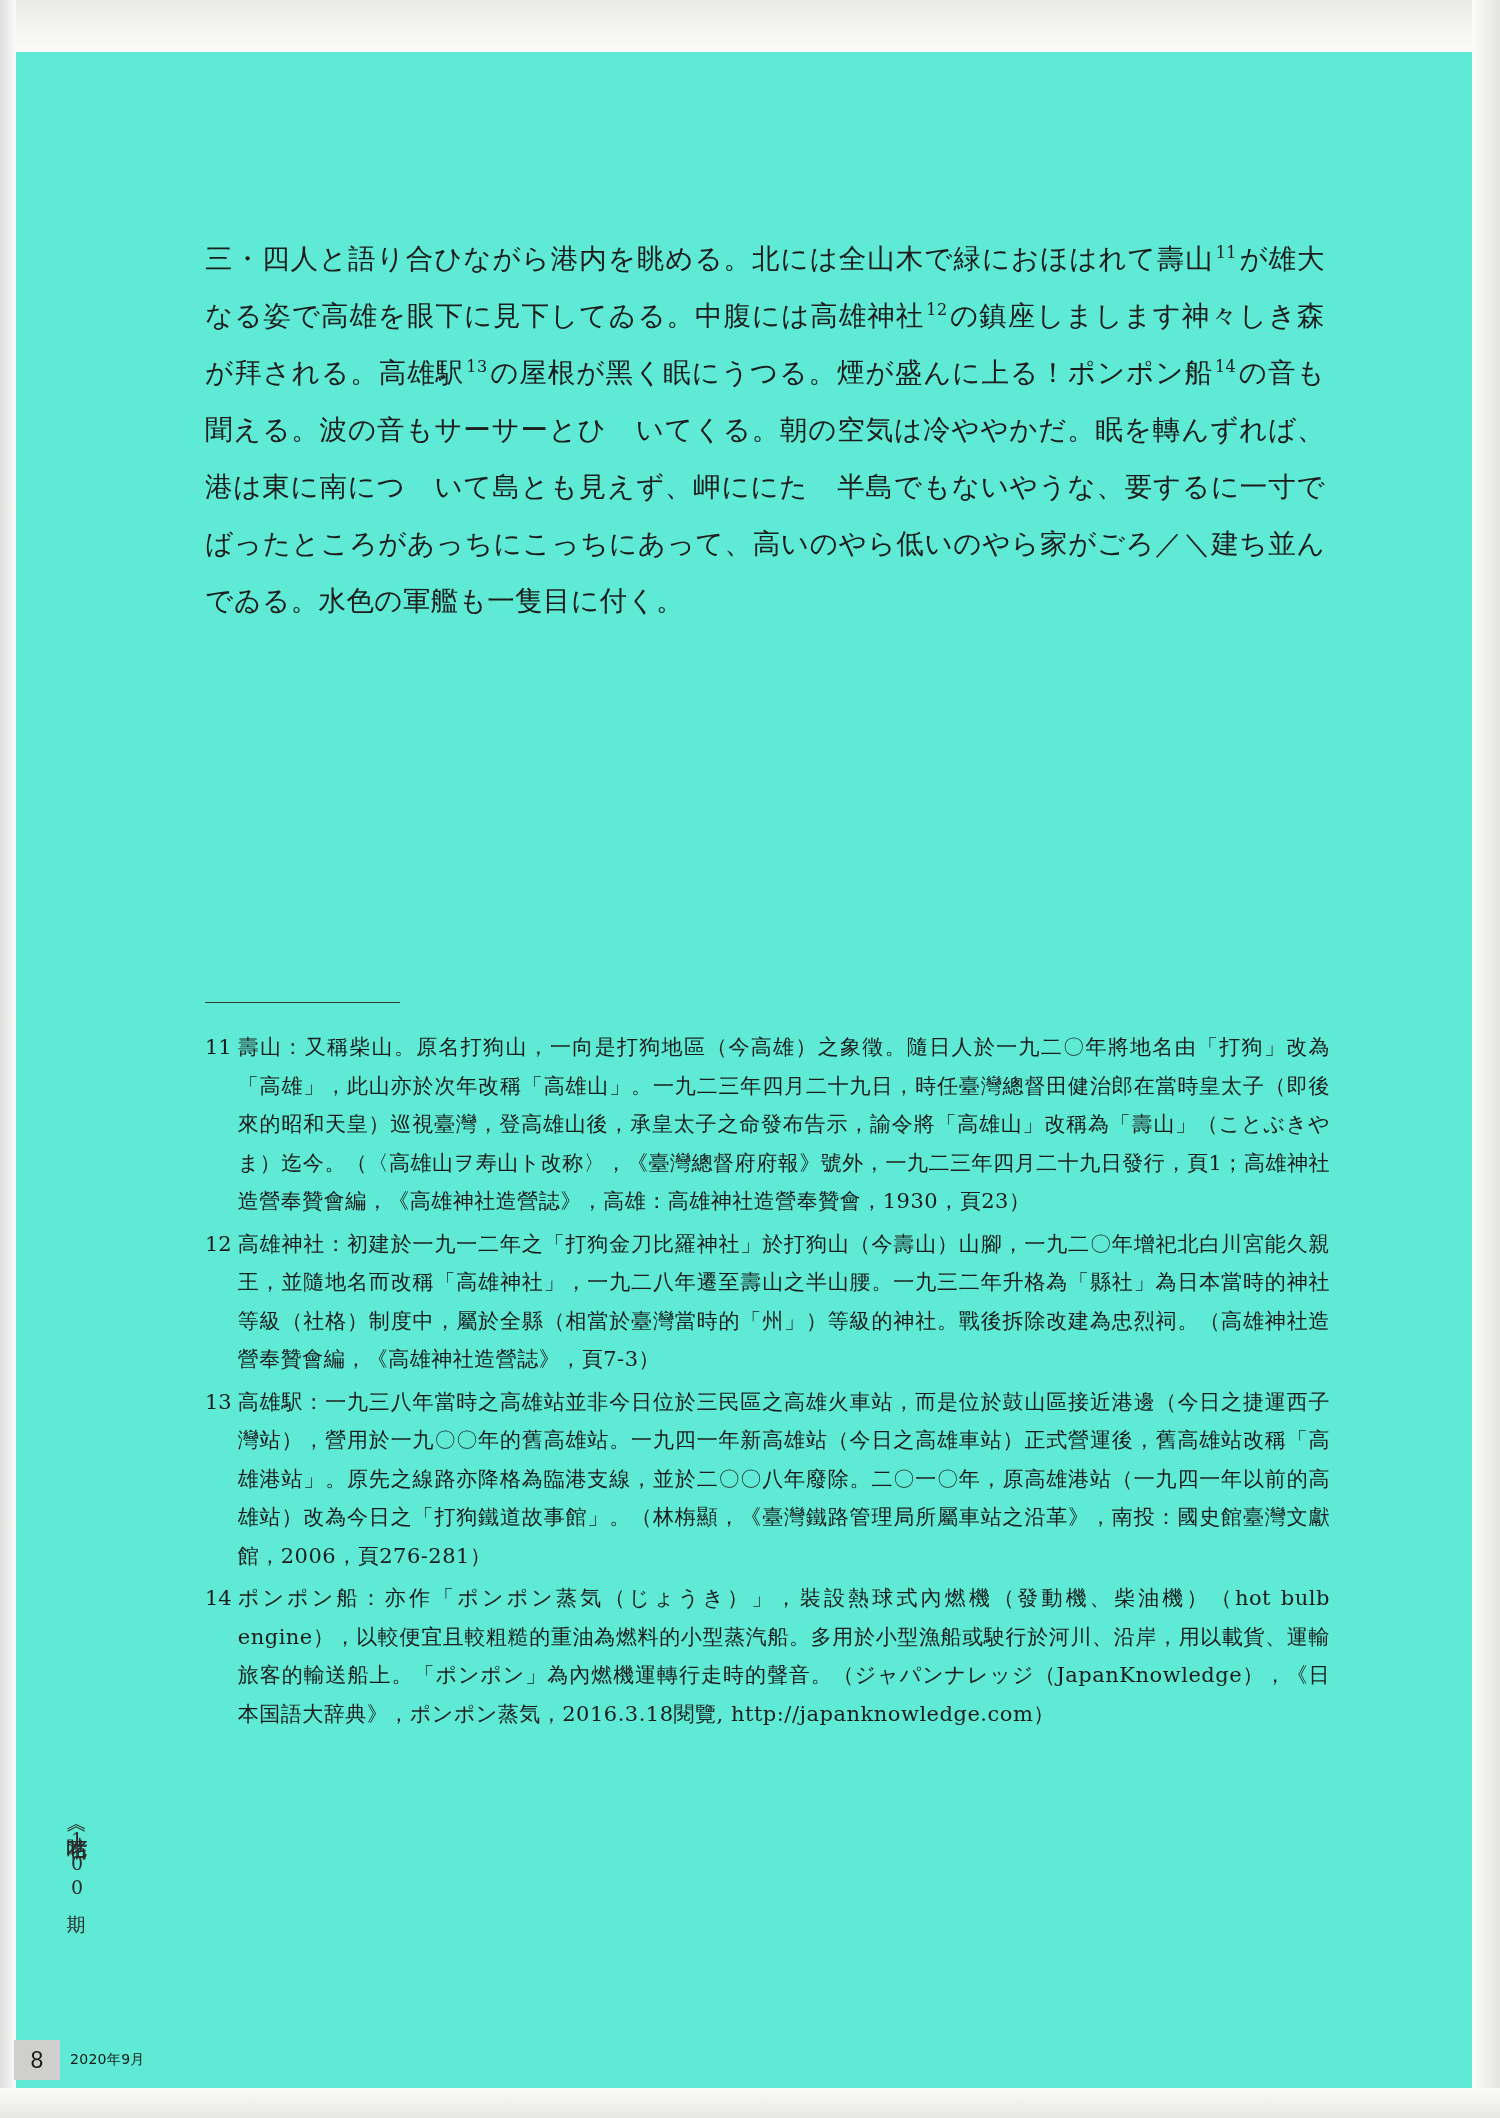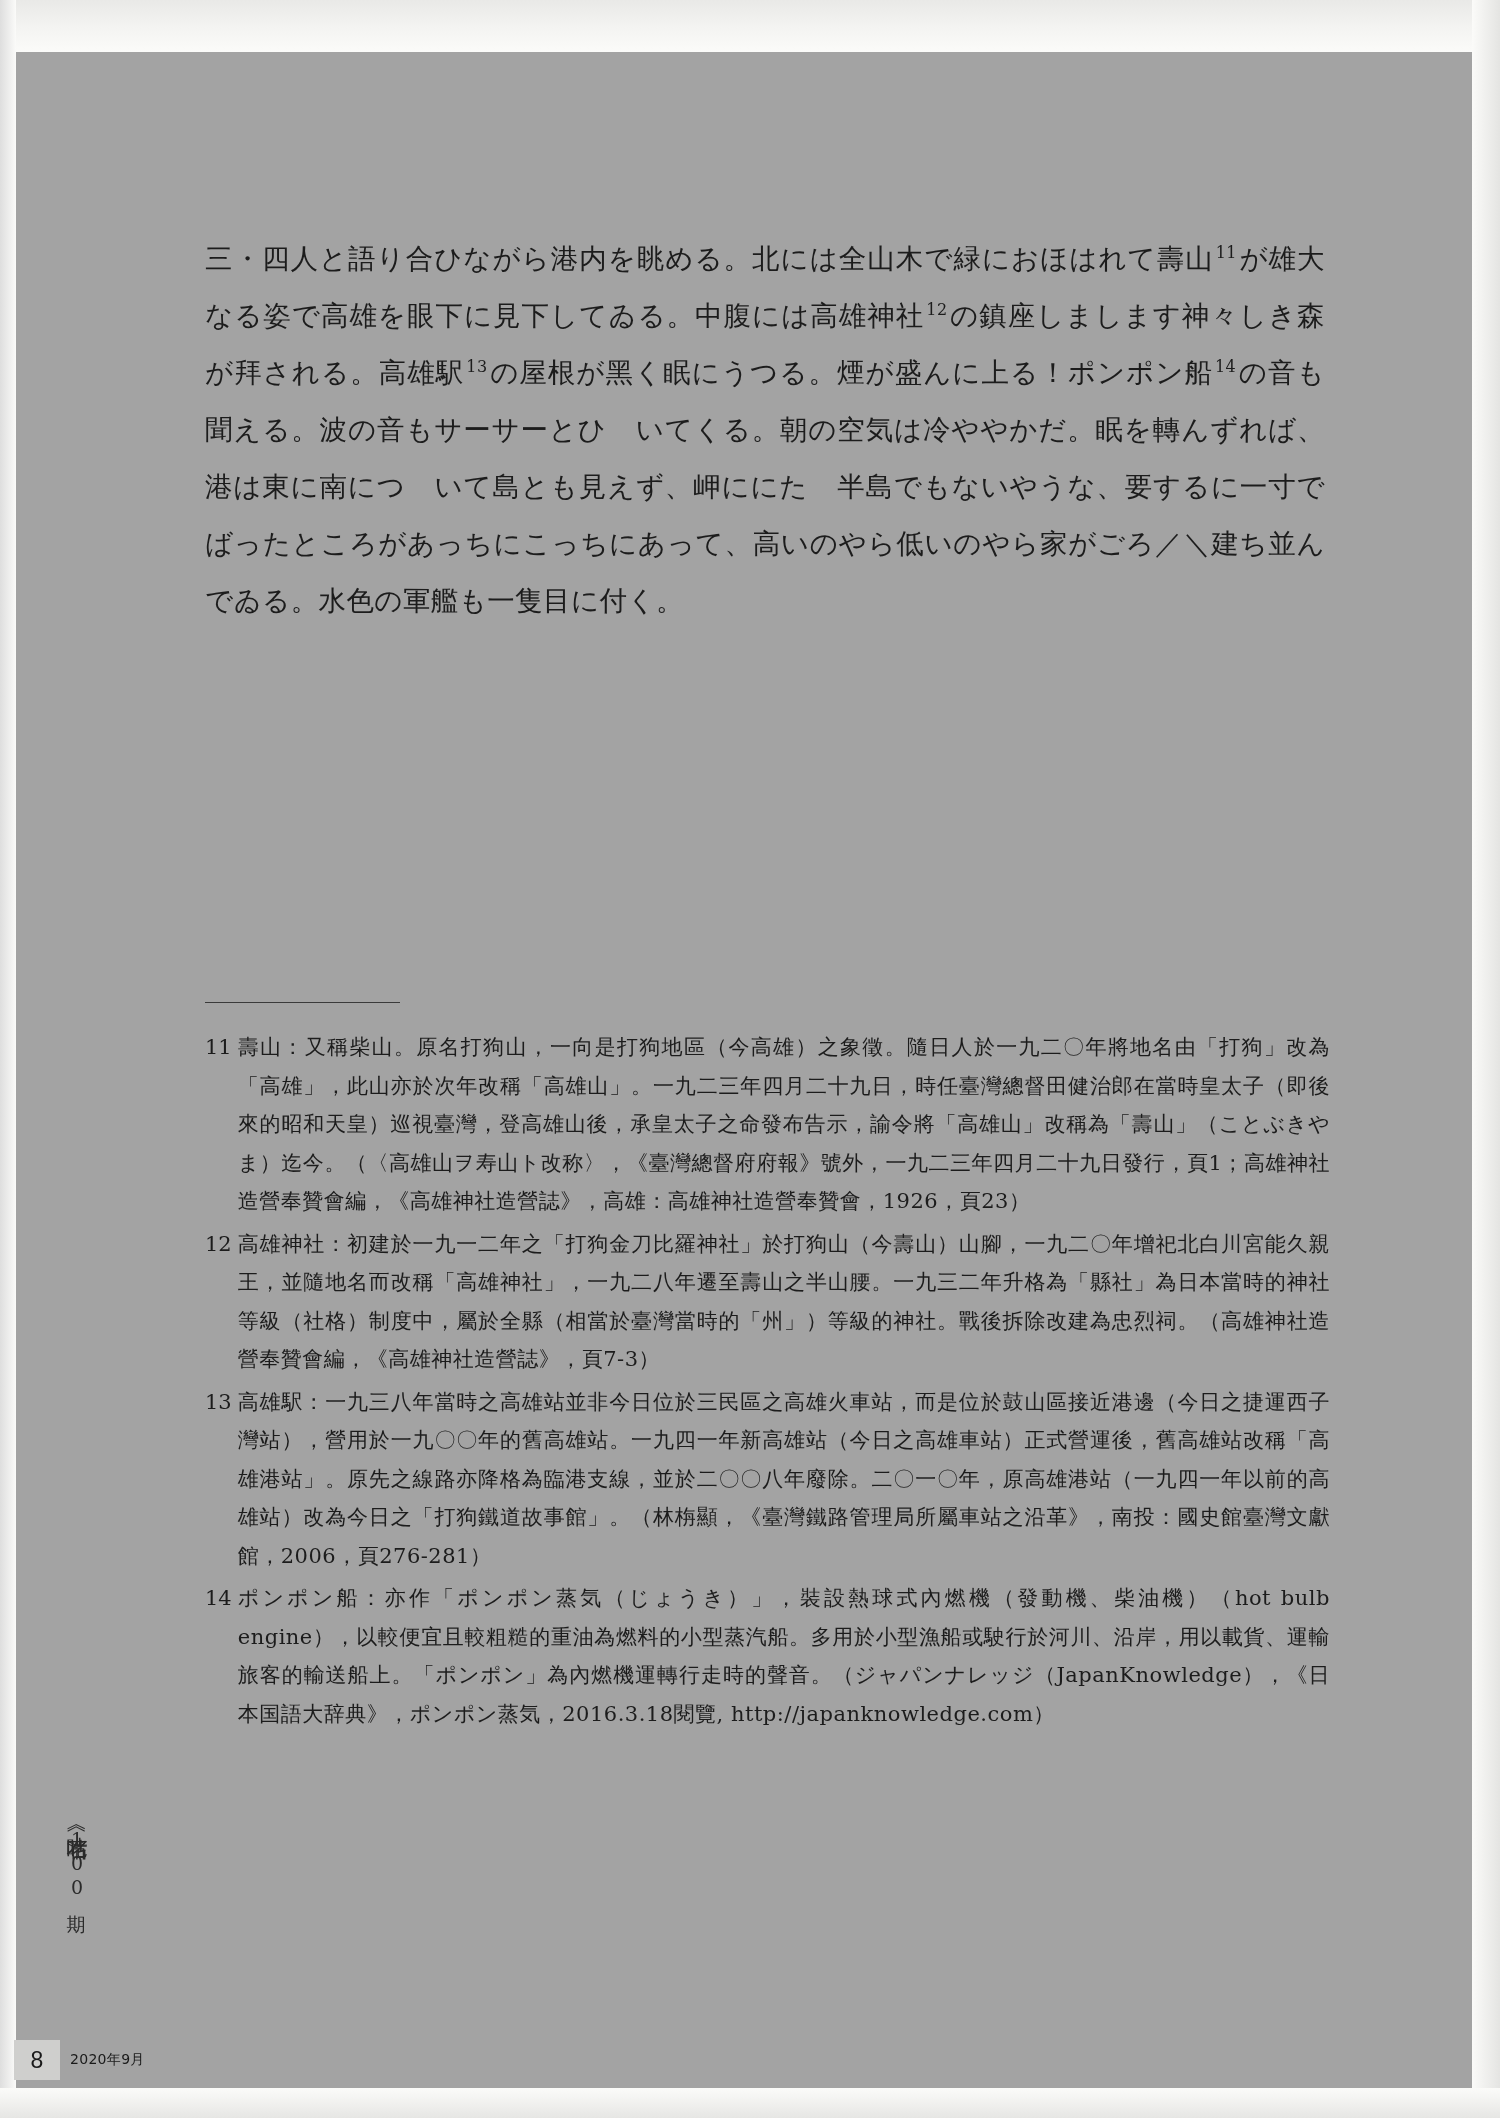--- a/index.html
+++ b/index.html
@@ -14,21 +14,21 @@
     font-family: "DejaVu Serif", "Liberation Serif", serif;
     overflow: hidden;
   }
 
   
   #page {
     position: absolute;
     left: 0; top: 0;
     width: 1500px;
     height: 2118px;
-    background: #a3a3a3;
+    background: #5eead4;
   }
 
   
   .edge-top {
     position: absolute;
     left: 0; top: 0;
     width: 1500px; height: 52px;
     background: linear-gradient(to bottom, #e9e9e7 0%, #f4f4f2 55%, #fbfbf9 100%);
   }
   .edge-left {
@@ -176,21 +176,21 @@
 
   <div id="content">
     <p class="body-para" id="para-japanese">三・四人と語り合ひながら港内を眺める。北には全山木で緑におほはれて壽山<sup class="fn">11</sup>が雄大なる姿で高雄を眼下に見下してゐる。中腹には高雄神社<sup class="fn">12</sup>の鎮座しまします神々しき森が拜される。高雄駅<sup class="fn">13</sup>の屋根が黑く眠にうつる。煙が盛んに上る！ポンポン船<sup class="fn">14</sup>の音も聞える。波の音もサーサーとひゞいてくる。朝の空気は冷ややかだ。眠を轉んずれば、港は東に南につゞいて島とも見えず、岬ににたゝ半島でもないやうな、要するに一寸でばったところがあっちにこっちにあって、高いのやら低いのやら家がごろ／＼建ち並んでゐる。水色の軍艦も一隻目に付く。</p>
   </div>
 
   <div id="fn-rule"></div>
 
   <div id="footnotes">
     <div class="fn-item">
       <span class="fn-num">11</span>
-      <span class="fn-text">壽山：又稱柴山。原名打狗山，一向是打狗地區（今高雄）之象徵。隨日人於一九二〇年將地名由「打狗」改為「高雄」，此山亦於次年改稱「高雄山」。一九二三年四月二十九日，時任臺灣總督田健治郎在當時皇太子（即後來的昭和天皇）巡視臺灣，登高雄山後，承皇太子之命發布告示，諭令將「高雄山」改稱為「壽山」（ことぶきやま）迄今。（〈高雄山ヲ寿山ト改称〉，《臺灣總督府府報》號外，一九二三年四月二十九日發行，頁1；高雄神社造營奉贊會編，《高雄神社造營誌》，高雄：高雄神社造營奉贊會，1926，頁23）</span>
+      <span class="fn-text">壽山：又稱柴山。原名打狗山，一向是打狗地區（今高雄）之象徵。隨日人於一九二〇年將地名由「打狗」改為「高雄」，此山亦於次年改稱「高雄山」。一九二三年四月二十九日，時任臺灣總督田健治郎在當時皇太子（即後來的昭和天皇）巡視臺灣，登高雄山後，承皇太子之命發布告示，諭令將「高雄山」改稱為「壽山」（ことぶきやま）迄今。（〈高雄山ヲ寿山ト改称〉，《臺灣總督府府報》號外，一九二三年四月二十九日發行，頁1；高雄神社造營奉贊會編，《高雄神社造營誌》，高雄：高雄神社造營奉贊會，1930，頁23）</span>
     </div>
     <div class="fn-item">
       <span class="fn-num">12</span>
       <span class="fn-text">高雄神社：初建於一九一二年之「打狗金刀比羅神社」於打狗山（今壽山）山腳，一九二〇年增祀北白川宮能久親王，並隨地名而改稱「高雄神社」，一九二八年遷至壽山之半山腰。一九三二年升格為「縣社」為日本當時的神社等級（社格）制度中，屬於全縣（相當於臺灣當時的「州」）等級的神社。戰後拆除改建為忠烈祠。（高雄神社造營奉贊會編，《高雄神社造營誌》，頁7-3）</span>
     </div>
     <div class="fn-item">
       <span class="fn-num">13</span>
       <span class="fn-text">高雄駅：一九三八年當時之高雄站並非今日位於三民區之高雄火車站，而是位於鼓山區接近港邊（今日之捷運西子灣站），營用於一九〇〇年的舊高雄站。一九四一年新高雄站（今日之高雄車站）正式營運後，舊高雄站改稱「高雄港站」。原先之線路亦降格為臨港支線，並於二〇〇八年廢除。二〇一〇年，原高雄港站（一九四一年以前的高雄站）改為今日之「打狗鐵道故事館」。（林栴顯，《臺灣鐵路管理局所屬車站之沿革》，南投：國史館臺灣文獻館，2006，頁276-281）</span>
     </div>
     <div class="fn-item">

